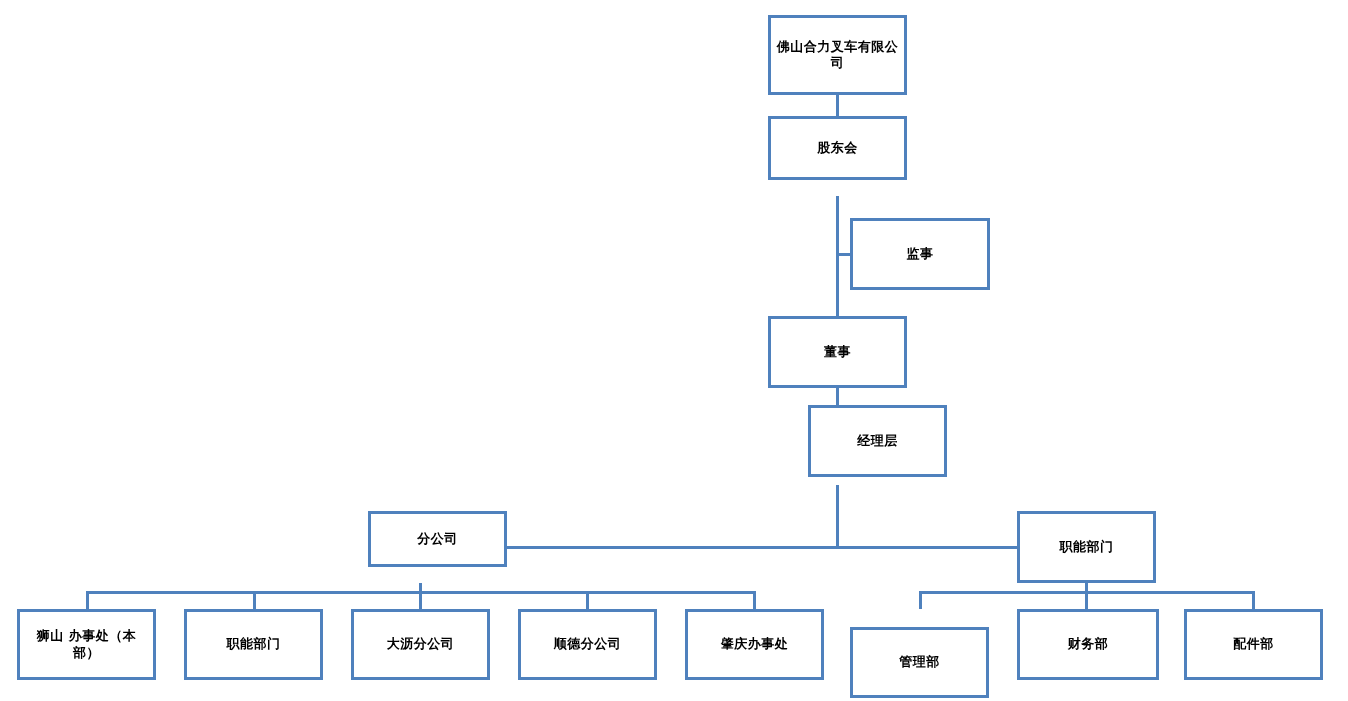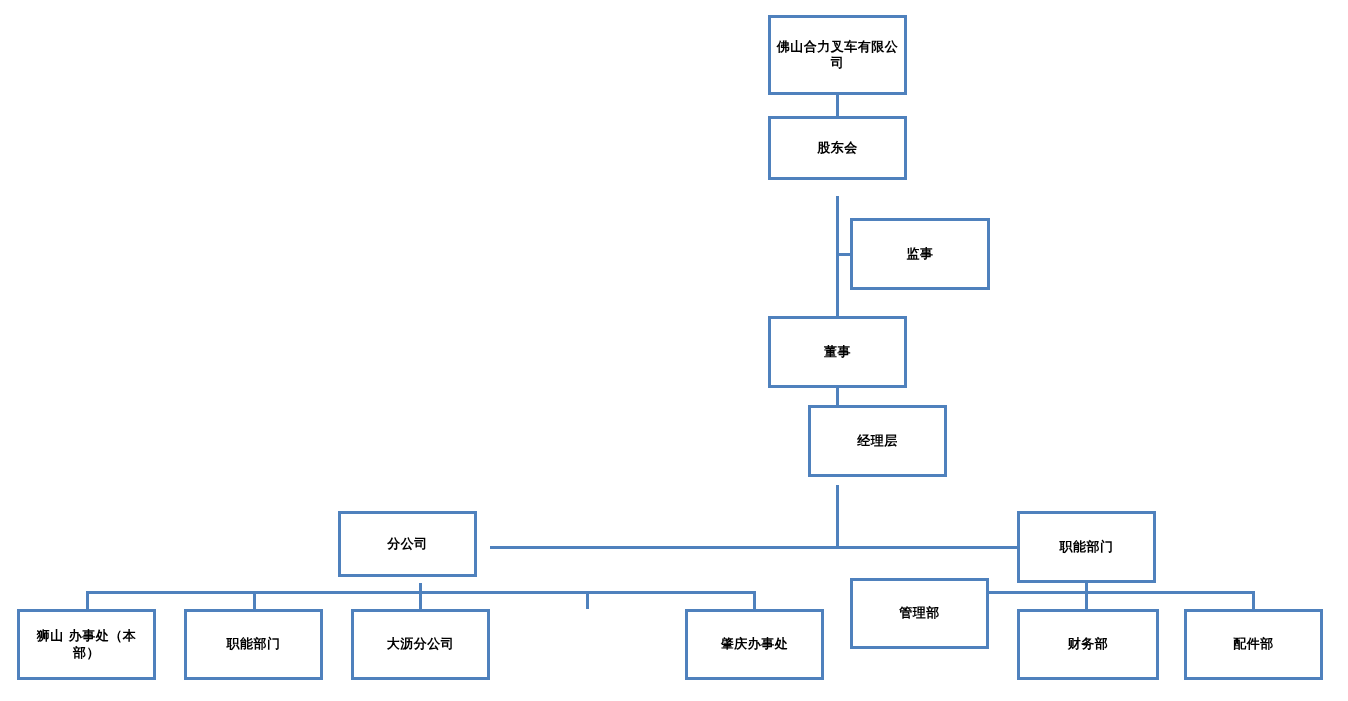--- a/index.html
+++ b/index.html
@@ -78,32 +78,33 @@
   <div class="node" style="left:768px; top:15px; width:139px; height:80px;">佛山合力叉车有限公司</div>
 
   <div class="node" style="left:768px; top:116px; width:139px; height:64px;">股东会</div>
 
   <div class="node" style="left:850px; top:218px; width:140px; height:72px;">监事</div>
 
   <div class="node" style="left:768px; top:316px; width:139px; height:72px;">董事</div>
 
   <div class="node" style="left:768px; top:405px; width:139px; height:72px;margin-left:40px;">经理层</div>
 
-  <div class="node" style="left:338px; top:511px; width:139px; height:66px;">分公司</div>
+  <div class="node" style="left:368px; top:511px; width:139px; height:56px;">分公司</div>
 
   <div class="node" style="left:1017px; top:511px; width:139px; height:72px;">职能部门</div>
 
   <div class="node" style="left:17px; top:609px; width:139px; height:71px;">狮山 办事处（本部）</div>
 
   <div class="node" style="left:184px; top:609px; width:139px; height:71px;">职能部门</div>
 
   <div class="node" style="left:351px; top:609px; width:139px; height:71px;">大沥分公司</div>
 
+  <div class="node" style="left:518px; top:609px; width:139px; height:71px;">顺德分公司</div>
 
   <div class="node" style="left:685px; top:609px; width:139px; height:71px;">肇庆办事处</div>
 
-  <div class="node" style="left:850px; top:578px; width:139px; height:71px;">管理部</div>
+  <div class="node" style="left:850px; top:627px; width:139px; height:71px;">管理部</div>
 
   <div class="node" style="left:1017px; top:609px; width:142px; height:71px;">财务部</div>
 
   <div class="node" style="left:1184px; top:609px; width:139px; height:71px;">配件部</div>
 
 </div>
 
 </body></html>

